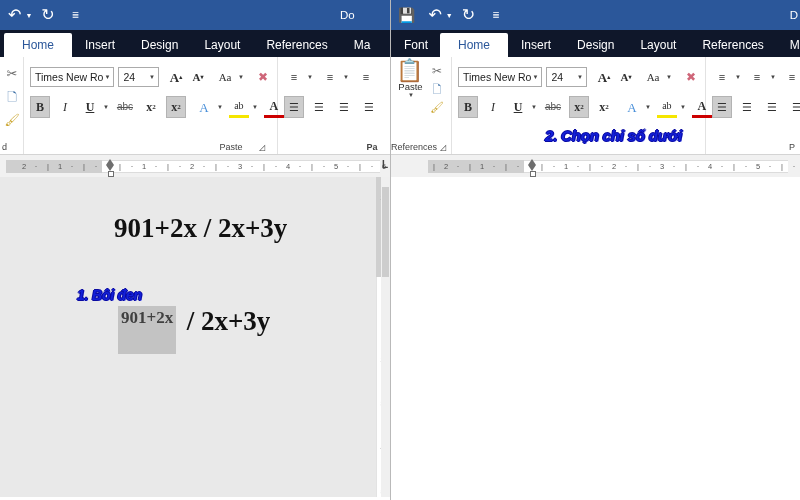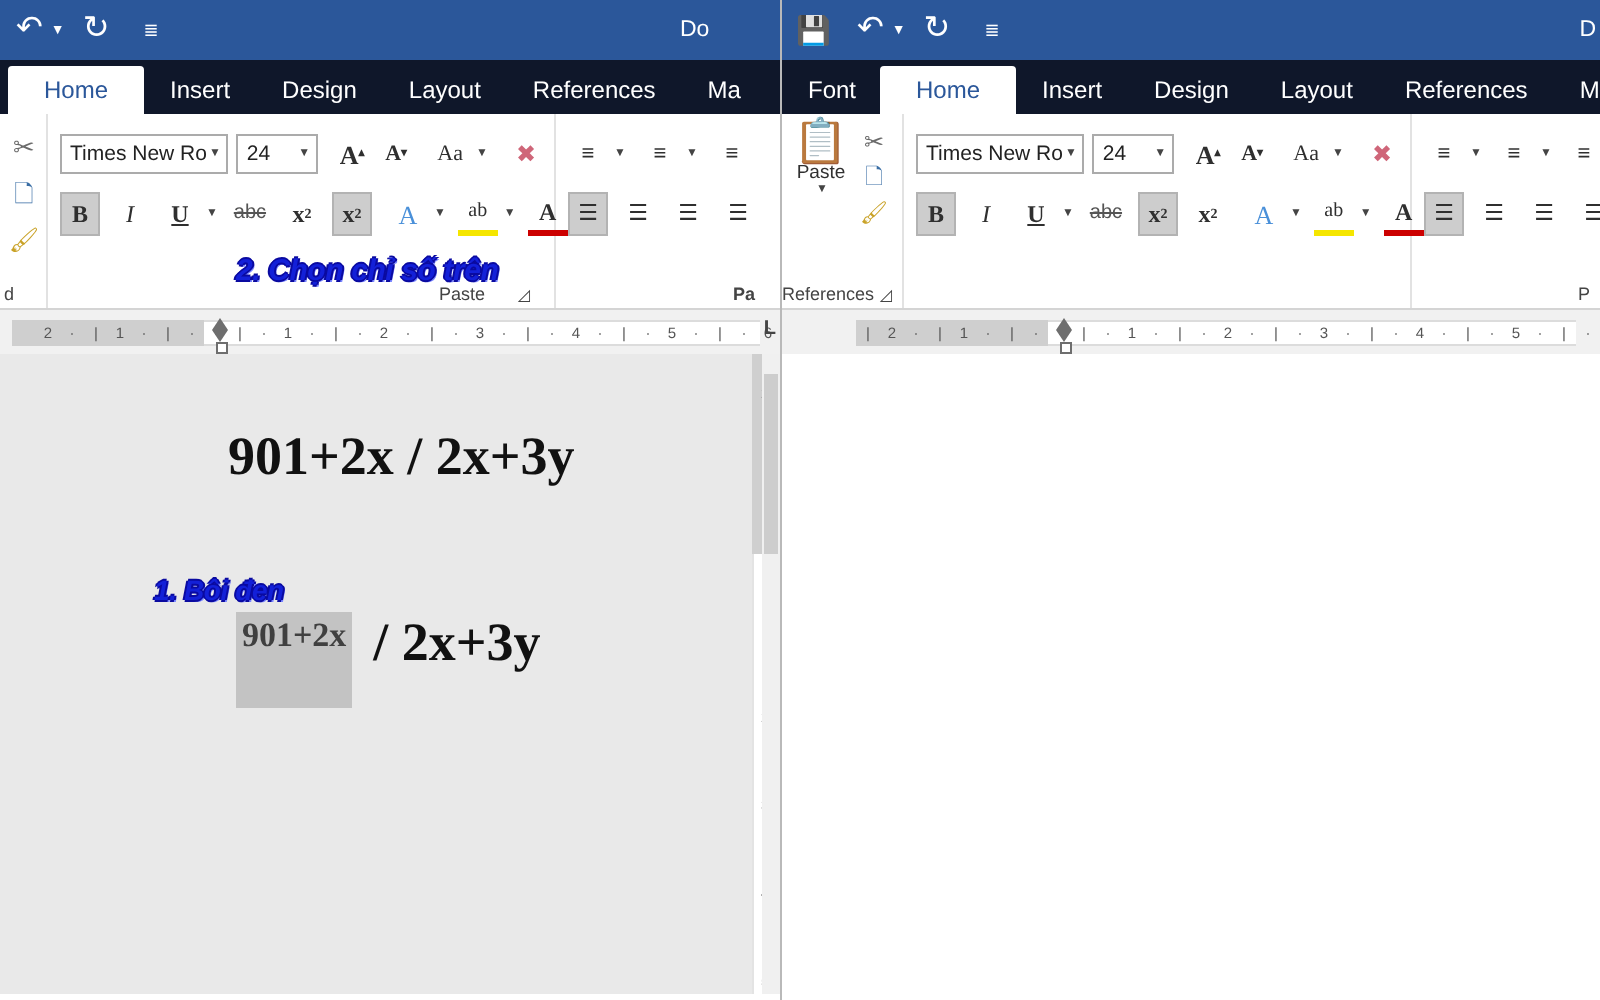--- a/index.html
+++ b/index.html
@@ -253,21 +253,20 @@
         </div>
         <div class="rrow" style="margin-top:4px;">
           <span class="btn on" style="font-size:11px;">☰</span>
           <span class="btn" style="font-size:11px;margin-left:3px;">☰</span>
           <span class="btn" style="font-size:11px;margin-left:3px;">☰</span>
           <span class="btn" style="font-size:11px;margin-left:3px;">☰</span>
         </div>
         <div class="rgroup-label" style="left:auto;right:2px;width:24px;font-weight:bold;">Pa</div>
       </div>
 
-      <div class="anno" style="left:118px;top:70px;font-size:15px;">2. Chọn chỉ số trên</div>
     </div>
 
     <div class="ruler-row">
       <div class="ruler" style="width:374px;margin-left:6px;">
         <div class="marg tickwrap" style="width:104px;">
           <span class="t"></span>
           <span class="t">2</span>
           <span class="t">·</span>
           <span class="t">|</span>
           <span class="t">1</span>
@@ -473,20 +472,21 @@
         </div>
         <div class="rrow" style="margin-top:4px;">
           <span class="btn on" style="font-size:11px;">☰</span>
           <span class="btn" style="font-size:11px;margin-left:3px;">☰</span>
           <span class="btn" style="font-size:11px;margin-left:3px;">☰</span>
           <span class="btn" style="font-size:11px;margin-left:3px;">☰</span>
         </div>
         <div class="rgroup-label" style="left:auto;right:2px;width:16px;">P</div>
       </div>
 
+      <div class="anno" style="left:155px;top:70px;font-size:15px;">2. Chọn chỉ số dưới</div>
     </div>
 
     <div class="ruler-row">
       <div class="ruler" style="width:360px;margin-left:38px;">
         <div class="marg tickwrap" style="width:104px;">
           <span class="t">|</span>
           <span class="t">2</span>
           <span class="t">·</span>
             <span class="t">|</span>
           <span class="t">1</span>

